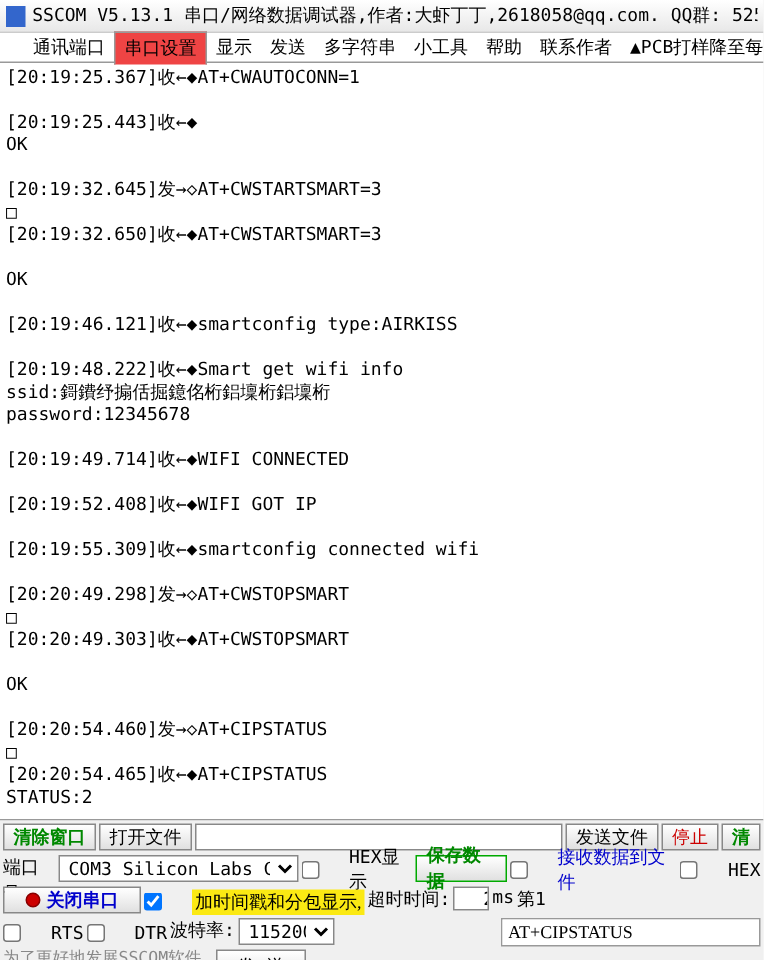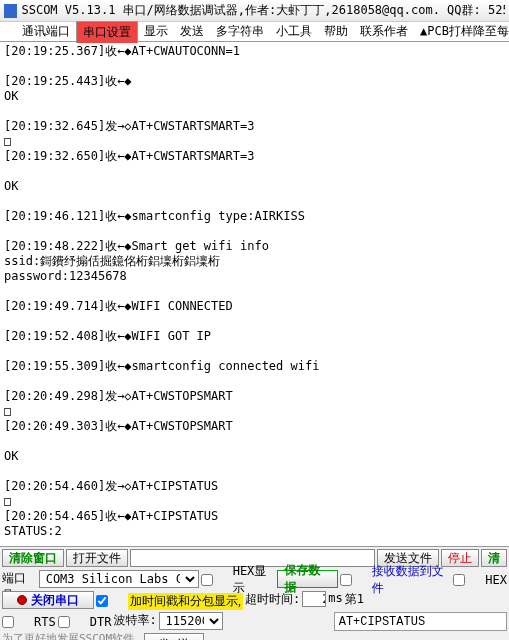--- a/index.html
+++ b/index.html
@@ -17,21 +17,21 @@
 .btn { background: linear-gradient(#fff,#e0e0e0); border: 1px solid #888; padding: 1px 6px; cursor: pointer; height: 18px; display: inline-flex; align-items: center; }
 .btn-green { color: #080; font-weight: bold; }
 .btn-red { color: #c00; }
 .combo { border: 1px solid #888; background: #fff; height: 18px; padding: 0 2px; }
 .checkbox-wrap { display: inline-flex; align-items: center; gap: 20px; }
 .checkbox-wrap input { width: 12px; height: 12px; }
 .hl-yellow { background: #fbe913; padding: 0 2px; font-family: Liberation Serif, serif; }
 .txt-blue { color: #00c; }
 .input-small { width: 24px; height: 16px; border: 1px solid #888; background: #fff; text-align: center; padding-left: 19px; }
 .send-area { display: flex; background: #fff; border: 1px solid #999; height: 19px; }
-.send-input { flex: 1; border: none; padding: 0 4px; font-family: Liberation Mono, monospace; }
+.send-input { flex: 1; border: none; padding: 0 4px; font-family: Liberation Serif, serif; }
 .hint-text { color: #888; font-size: 11px; line-height: 12px; }
 .led { width: 10px; height: 10px; border-radius: 50%; background: #c00; margin-right: 4px; border: 1px solid #800; }
 </style>
 </head>
 <body>
 
 <div class="titlebar">
   <div class="titlebar-icon"></div>
   <div class="titlebar-text">SSCOM V5.13.1 串口/网络数据调试器,作者:大虾丁丁,2618058@qq.com. QQ群: 52502</div>
 </div>

